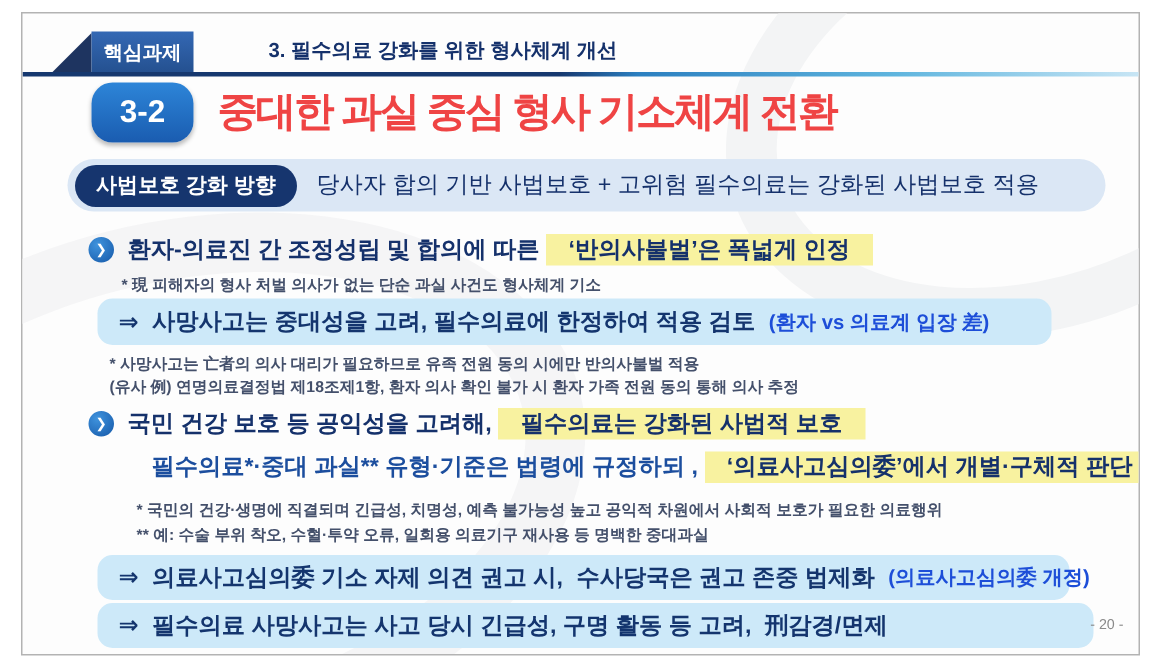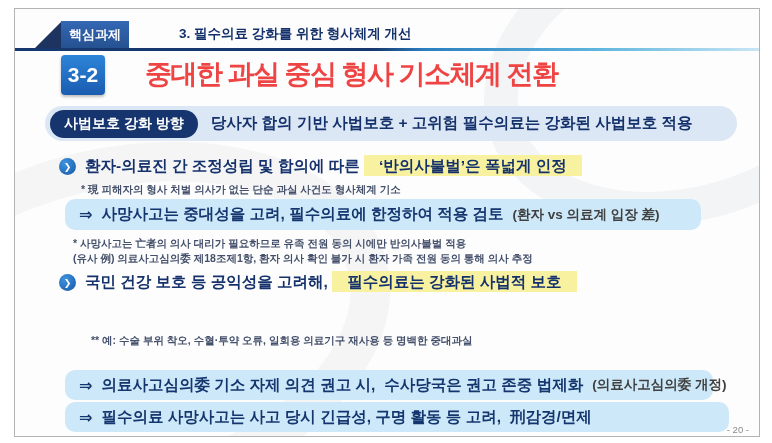--- a/index.html
+++ b/index.html
@@ -16,32 +16,32 @@
 
   
   .tri { position:absolute; left:20px; top:13px; width:0; height:0;
          border-left:26px solid transparent; border-bottom:26px solid #1e3460; }
   .badge-core { position:absolute; left:46px; top:12px; width:68px; height:28px;
     background:linear-gradient(180deg,#3468b4,#24508f); color:#fff; font-size:13px; font-weight:700;
     text-align:center; line-height:27px; }
   .subtitle { position:absolute; left:124px; top:16px; font-size:13.5px; font-weight:700; color:#15316b;margin-left:40px; }
   .divider { position:absolute; left:0; top:39px; width:746px; height:3px;
     background:linear-gradient(90deg,#16386f 0%,#16386f 48%,#2b7fc0 55%,#5fb5de 78%,#c9e6f5 100%); }
-  .badge-num { position:absolute; left:46px; top:46px; width:44px; height:40px; border-radius:4px;
+  .badge-num { position:absolute; left:46px; top:46px; width:68px; height:40px; border-radius:14px;
     background:linear-gradient(180deg,#2d85d8,#1a5cb0); color:#fff; font-size:21px; font-weight:800;
     text-align:center; line-height:40px; box-shadow:0 2px 3px rgba(0,0,0,.25); }
   .title { position:absolute; left:130px; top:47px; font-size:27px; font-weight:800;
     color:#ef4444; letter-spacing:-1.5px; white-space:nowrap; }
 
   
   .direction-bar { position:absolute; left:30px; top:97px; width:692px; height:35px;
     background:#dbe7f5; border-radius:18px; display:flex; align-items:center; padding-left:5px; }
   .direction-pill { background:#16356e; color:#fff; border-radius:14px; padding:5px 14px;
     font-size:14px; font-weight:700; white-space:nowrap;text-align:center; }
-  .direction-text { margin-left:13px; font-size:15.5px; font-weight:700; color:#15316b; white-space:nowrap; }
+  .direction-text { margin-left:13px; font-size:15.5px; font-weight:400; color:#15316b; white-space:nowrap; }
 
   
   .bullet-row { position:absolute; display:flex; align-items:center; gap:9px; white-space:nowrap; }
   .b1 { left:44px; top:147px; } .b2 { left:44px; top:263px; }
   .bullet-ic { width:17px; height:17px; border-radius:50%; flex:0 0 17px;
     background:radial-gradient(circle at 35% 30%,#3f93dd,#1558a8); color:#fff;
     font-size:9px; font-weight:800; display:flex; align-items:center; justify-content:center; }
   .btext { font-size:15.5px; font-weight:800; color:#15316b; }
   .hl { background:#f8f2a0; padding:2px 15px; color:#15316b; }
 
@@ -55,23 +55,23 @@
 
   
   .abox { position:absolute; background:#cde9f9; border-radius:10px; height:31px;
     display:flex; align-items:center; padding-left:14px; gap:9px; white-space:nowrap; }
   .ab1 { left:50px; top:190px; width:636px; }
   .ab2 { left:50px; top:361px; width:648px; height:30px; }
   .ab3 { left:50px; top:393px; width:664px; height:30px; }
   .ar { font-size:16px; font-weight:700; color:#14356e; }
   .ab-main { font-size:15.5px; font-weight:800; color:#14356e; }
   .ab-lead { font-size:15.5px; font-weight:700; color:#14356e; }
-  .ab-aside { font-size:13.5px; font-weight:600; color:#404040; }
+  .ab-aside { font-size:13.5px; font-weight:600; color:#1d4ed8; }
 
-  .pagenum { position:absolute; right:10px; bottom:1px; font-size:9.5px; color:#8a8a8a; }
+  .pagenum { position:absolute; right:10px; bottom:14px; font-size:9.5px; color:#8a8a8a; }
 </style>
 </head>
 <body>
 
 <div class="slide">
   <div class="wm wm1"></div>
   <div class="wm wm2"></div>
 
   <div class="layer">
 
@@ -94,30 +94,32 @@
     <div class="note-sm n1">* 現 피해자의 형사 처벌 의사가 없는 단순 과실 사건도 형사체계 기소</div>
 
     <div class="abox ab1">
       <span class="ar">⇒</span>
       <span class="ab-main">사망사고는 중대성을 고려, 필수의료에 한정하여 적용 검토</span>
       <span class="ab-aside">(환자 vs 의료계 입장 差)</span>
     </div>
 
     <div class="fnotes fn1">
       <div>* 사망사고는 亡者의 의사 대리가 필요하므로 유족 전원 동의 시에만 반의사불벌 적용</div>
-      <div>(유사 例) 의료사고심의委 제18조제1항, 환자 의사 확인 불가 시 환자 가족 전원 동의 통해 의사 추정</div>
+      <div>(유사 例) 연명의료결정법 제18조제1항, 환자 의사 확인 불가 시 환자 가족 전원 동의 통해 의사 추정</div>
     </div>
 
     <div class="bullet-row b2">
       <span class="bullet-ic">❯</span>
       <span class="btext"><span>국민 건강 보호 등 공익성을 고려해, </span><span class="hl">필수의료는 강화된 사법적 보호</span></span>
     </div>
 
+    <div class="subline"><span>필수의료*·중대 과실** 유형·기준은 법령에 규정하되 , </span><span class="hl">‘의료사고심의委’에서 개별·구체적 판단</span></div>
 
     <div class="fnotes fn2">
+      <div>* 국민의 건강·생명에 직결되며 긴급성, 치명성, 예측 불가능성 높고 공익적 차원에서 사회적 보호가 필요한 의료행위</div>
       <div>** 예: 수술 부위 착오, 수혈·투약 오류, 일회용 의료기구 재사용 등 명백한 중대과실</div>
     </div>
 
     <div class="abox ab2">
       <span class="ar">⇒</span>
       <span class="ab-lead">의료사고심의委 기소 자제 의견 권고 시, </span>
       <span class="ab-main">수사당국은 권고 존중 법제화</span>
       <span class="ab-aside">(의료사고심의委 개정)</span>
     </div>
 

